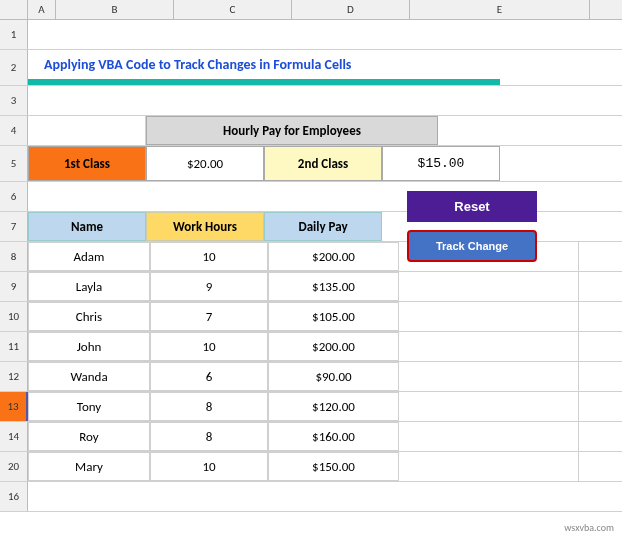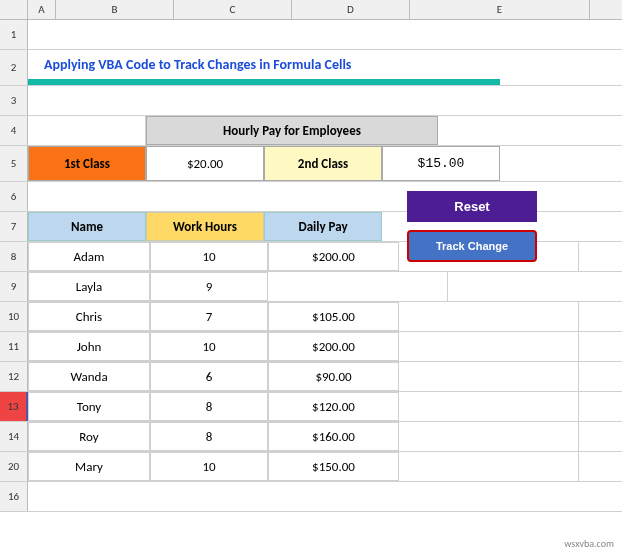--- a/index.html
+++ b/index.html
@@ -58,21 +58,21 @@
       min-width: 28px;
       display: flex;
       align-items: center;
       justify-content: center;
       background: #f0f0f0;
       border-right: 1px solid #bbb;
       font-size: 11px;
       color: #333;
     }
     .row-num.selected {
-      background: #ef4444;
+      background: #f97316;
       border-right: 2px solid #5555aa;
     }
 
     
     .row-1 { height: 20px; }
 
     
     .row-2 { height: 36px; }
     .title-cell {
       display: flex;
@@ -224,21 +224,21 @@
       padding: 8px 20px;
       font-size: 11px;
       font-weight: bold;
       cursor: pointer;
       width: 130px;
     }
 
     
     .watermark {
       position: absolute;
-      bottom: 8px;
+      bottom: 24px;
       right: 8px;
       font-size: 10px;
       color: #888;
     }
 
     .row-content {
       display: flex;
       flex: 1;
       align-items: stretch;
     }
@@ -307,20 +307,21 @@
       <div class="row-num">8</div>
       <div class="td-name">Adam</div>
       <div class="td-hours">10</div>
       <div class="td-pay">$200.00</div>
       <div style="width:180px; border-right:1px solid #d0d0d0;"></div>
     </div>
       <div class="row data-row">
       <div class="row-num">9</div>
       <div class="td-name">Layla</div>
       <div class="td-hours">9</div>
+      <div class="td-pay">$135.00</div>
       <div style="width:180px; border-right:1px solid #d0d0d0;"></div>
     </div>
       <div class="row data-row">
       <div class="row-num">10</div>
       <div class="td-name">Chris</div>
       <div class="td-hours">7</div>
       <div class="td-pay">$105.00</div>
       <div style="width:180px; border-right:1px solid #d0d0d0;"></div>
     </div>
       <div class="row data-row">

